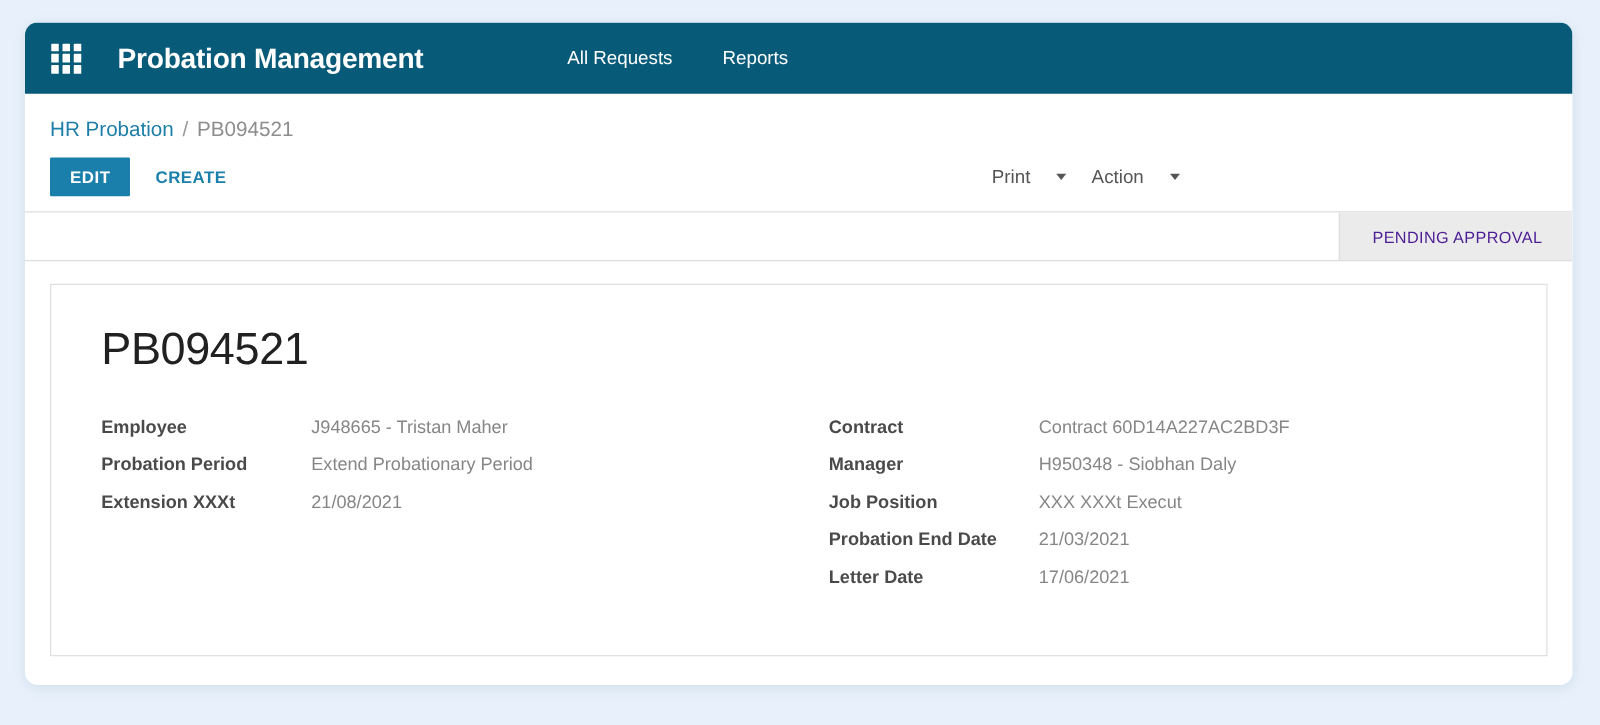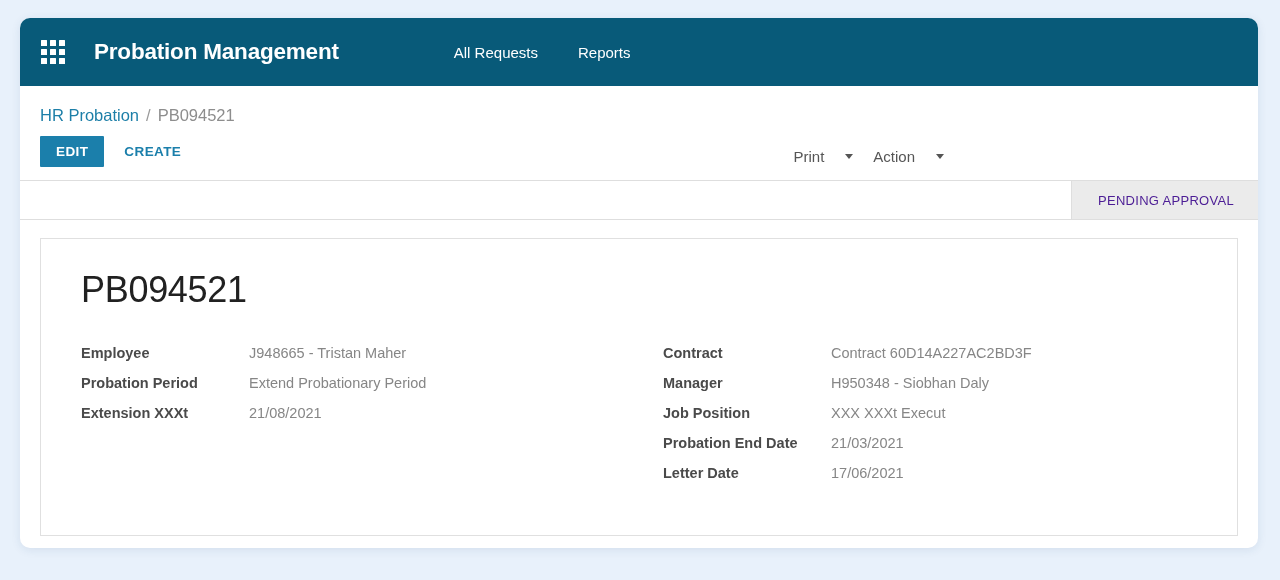--- a/index.html
+++ b/index.html
@@ -22,21 +22,21 @@
     width: 1238px;
     height: 530px;
     background: #ffffff;
     border-radius: 10px;
     box-shadow: 0 2px 10px rgba(30, 70, 120, 0.10);
     overflow: hidden;
   }
 
   
   .topnav {
-    height: 68px;
+    height: 57px;
     background: #085a79;
     display: flex;
     align-items: center;
     padding: 0 0 0 14px;
     box-sizing: border-box;
   }
   .grid-icon {
     width: 30px;
     height: 30px;
     margin-left: 4px;
@@ -92,21 +92,21 @@
     color: #9a9a9a;
     margin: 0 7px;
   }
   .crumb-current {
     color: #8d8d8d;
   }
 
   
   .btn-row {
     display: flex;
-    align-items: flex-end;
+    align-items: center;
     padding: 12px 20px 0 20px;
     height: 42px;
     box-sizing: border-box;
   }
   .btn-edit {
     background: #1b7fab;
     color: #ffffff;
     border: none;
     font-family: inherit;
     font-size: 13.5px;

